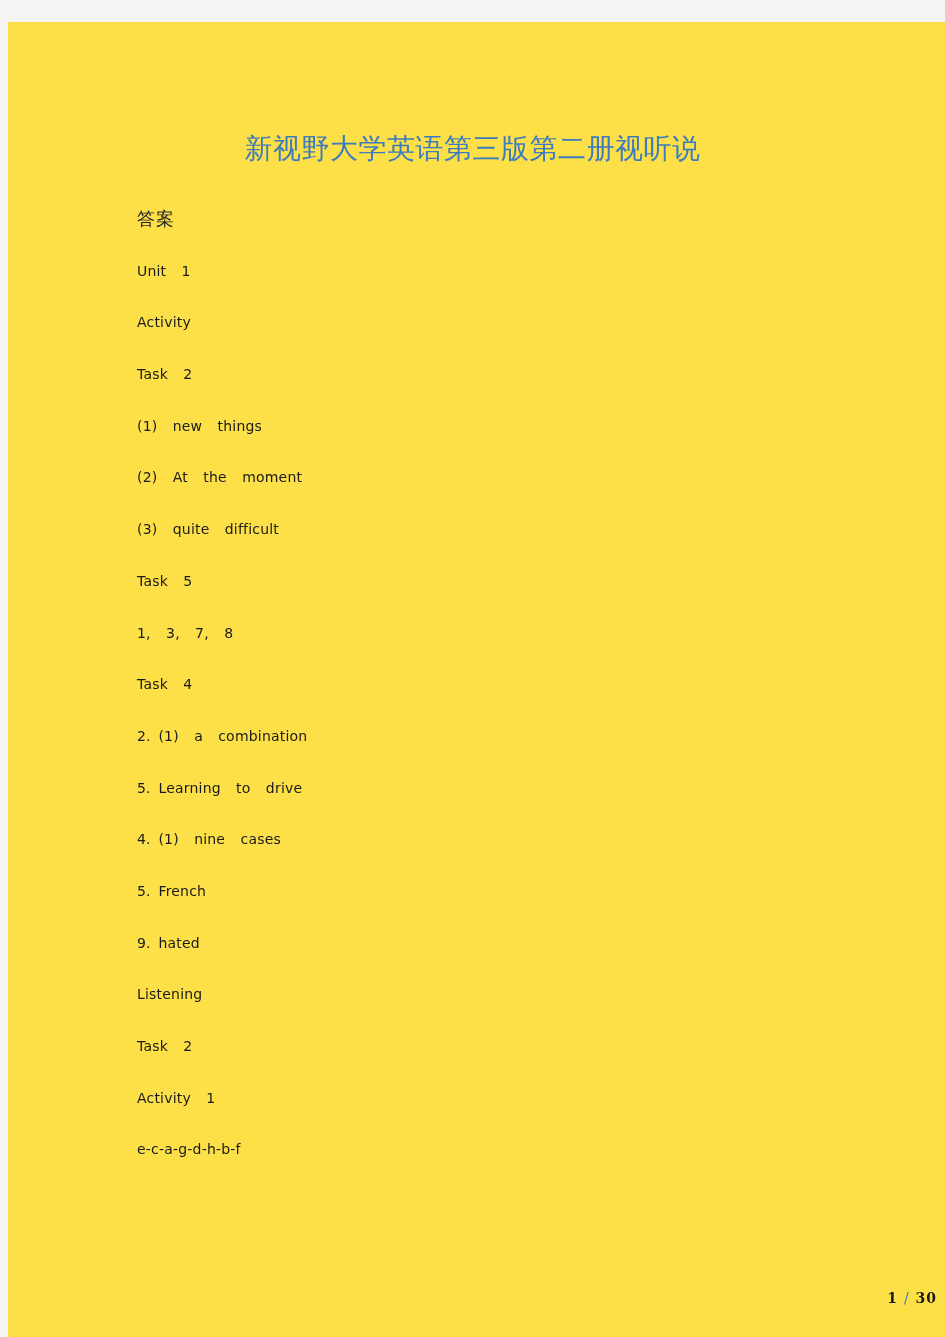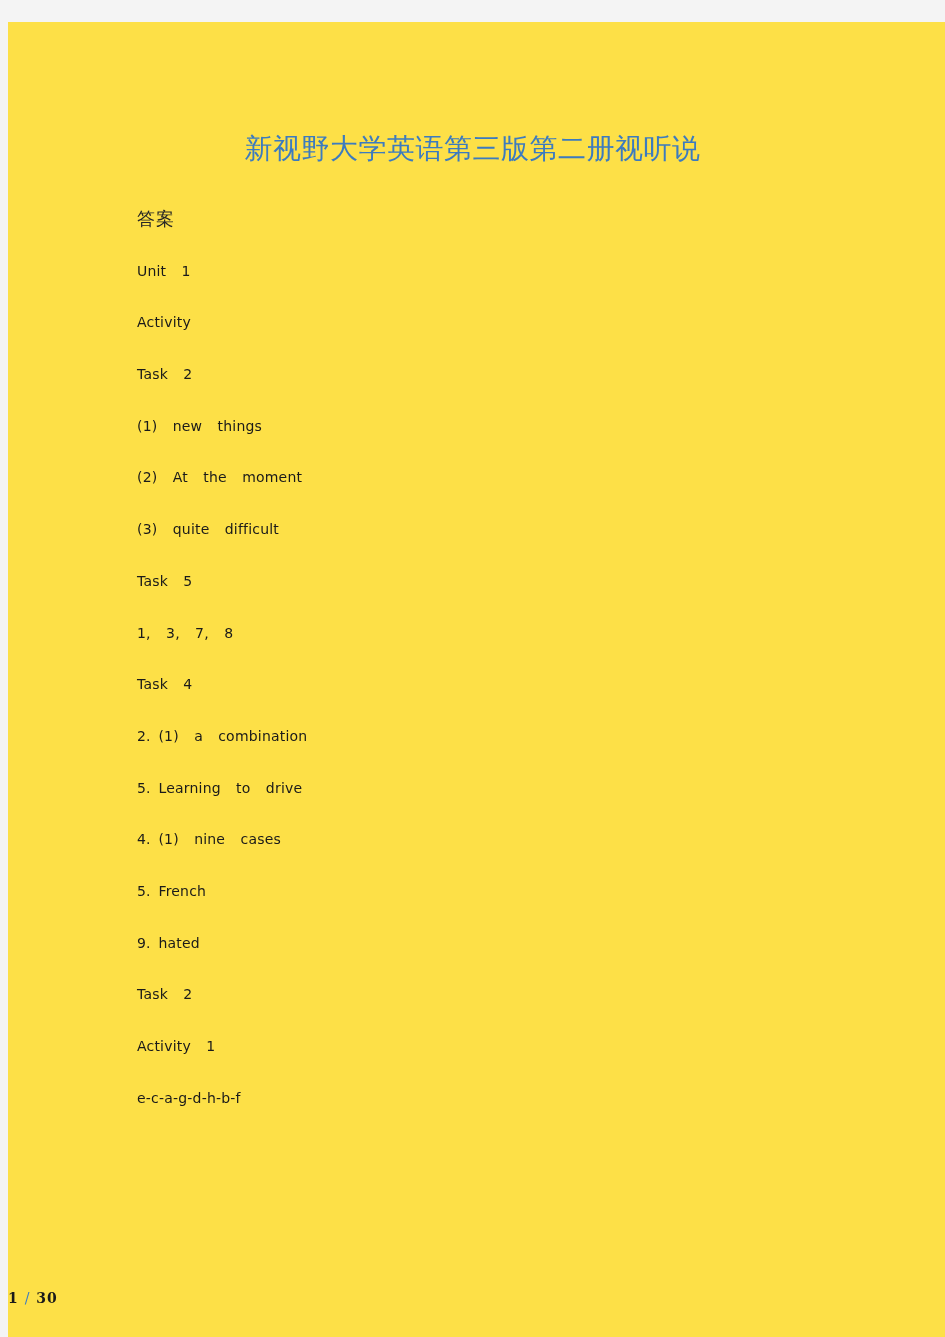--- a/index.html
+++ b/index.html
@@ -79,21 +79,21 @@
     font-family: "DejaVu Sans", "Liberation Sans", sans-serif;
     word-spacing: 3px;
   }
 
   
   #page-footer {
     position: absolute;
     left: 0;
     top: 1268px;
     width: 929px;
-    text-align: left;
+    text-align: right;
     font-family: "DejaVu Serif", "Liberation Serif", serif;
     font-weight: bold;
     font-size: 14px;
     color: #1a1a1a;
     letter-spacing: 1px;
   }
   #page-footer .sep { color: #3c7bbf; font-weight: normal; }
 </style>
 </head>
 <body>
@@ -113,20 +113,21 @@
         <div class="line latin">(2)  At  the  moment</div>
         <div class="line latin">(3)  quite  difficult</div>
         <div class="line latin">Task  5</div>
         <div class="line latin">1,  3,  7,  8</div>
         <div class="line latin">Task  4</div>
         <div class="line latin">2. (1)  a  combination</div>
         <div class="line latin">5. Learning  to  drive</div>
         <div class="line latin">4. (1)  nine  cases</div>
         <div class="line latin">5. French</div>
         <div class="line latin">9. hated</div>
+        <div class="line latin">Listening</div>
         <div class="line latin">Task  2</div>
         <div class="line latin">Activity  1</div>
         <div class="line latin">e-c-a-g-d-h-b-f</div>
       </div>
 
     <div id="page-footer">
       <span>1</span>
       <span class="sep">/</span>
       <span>30</span>
     </div>

